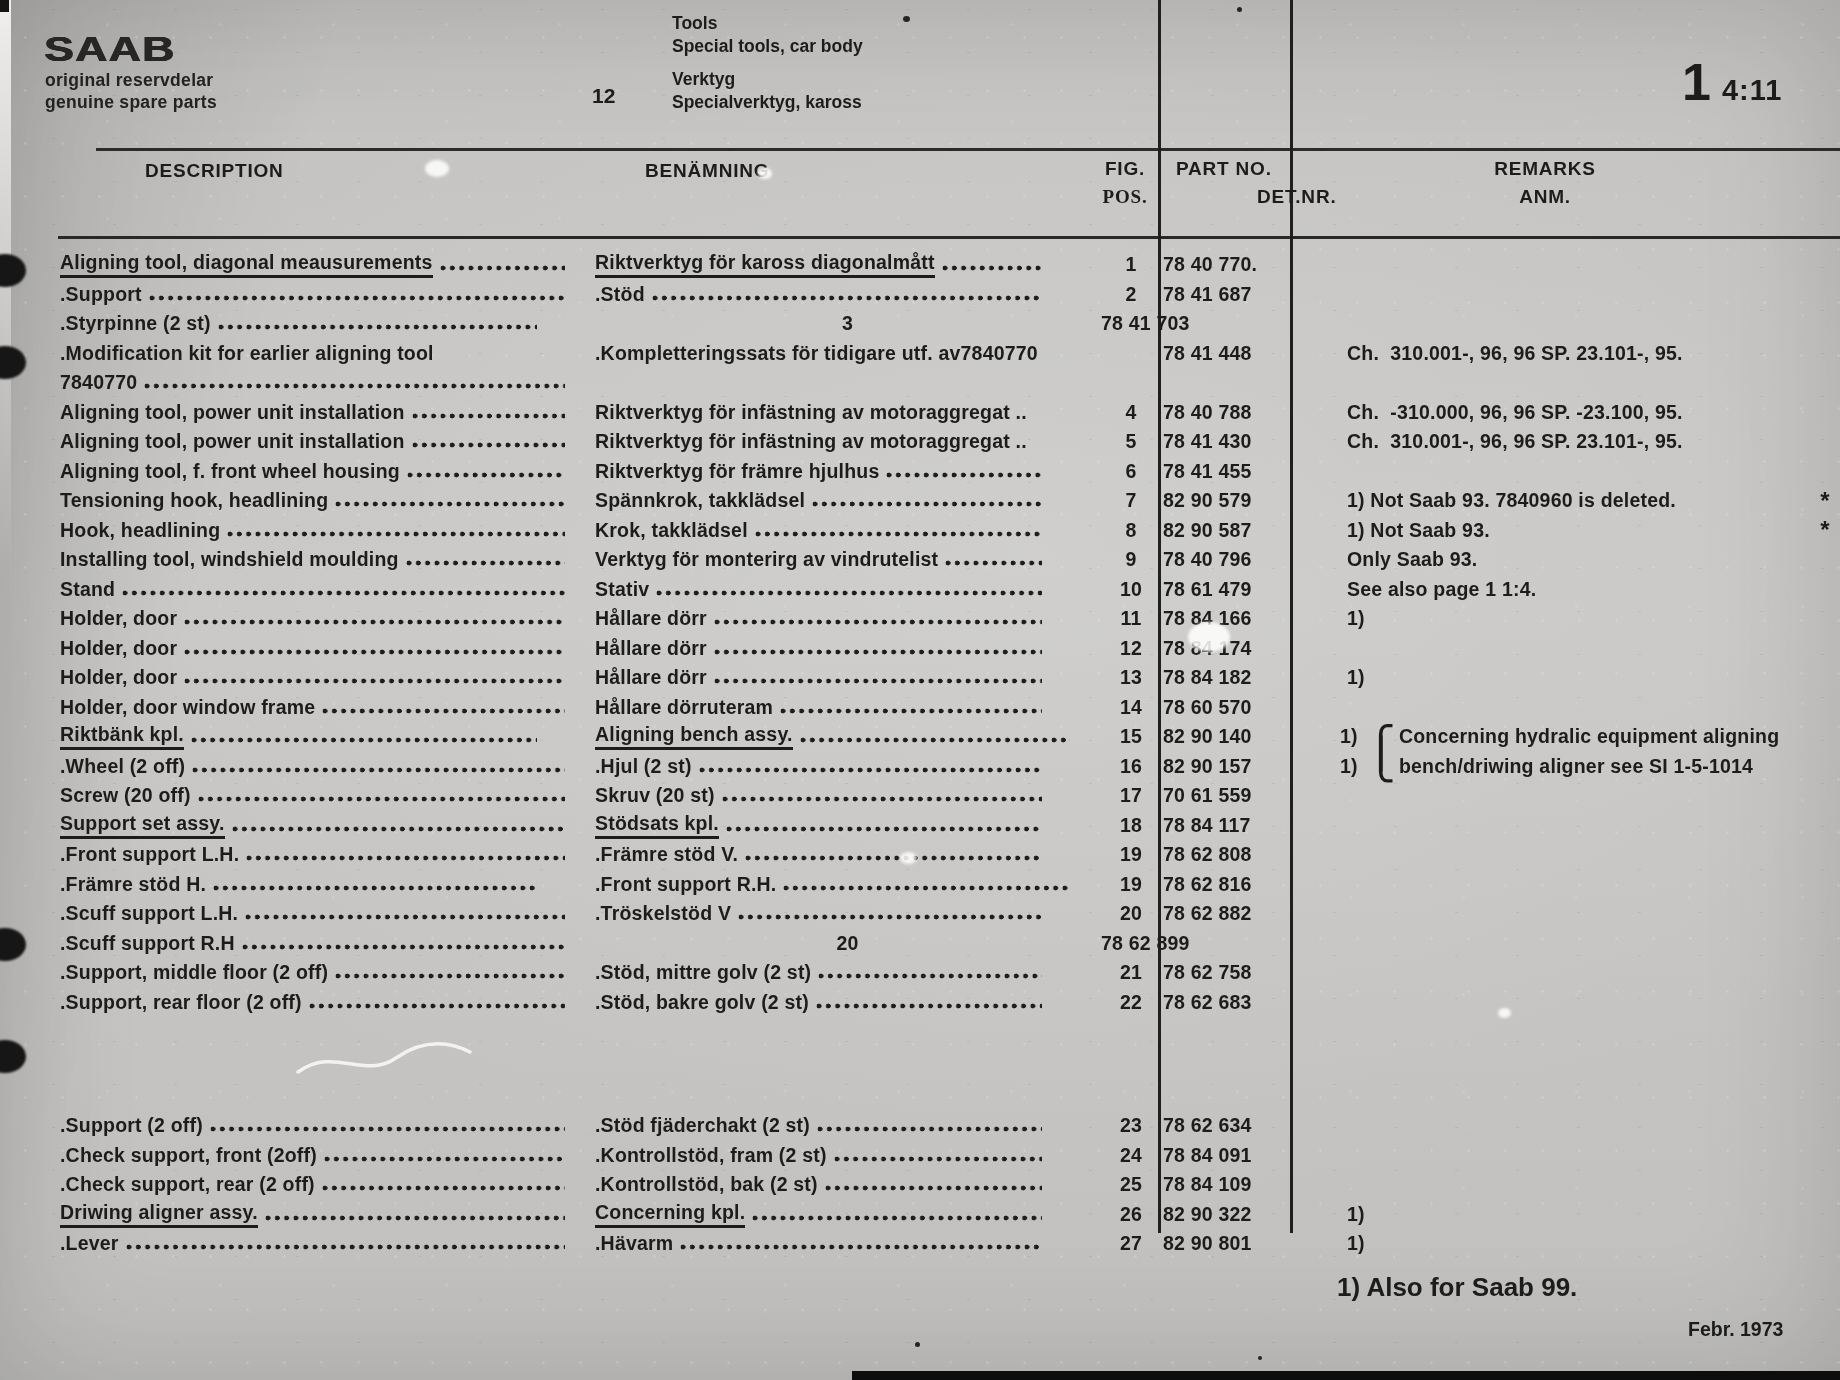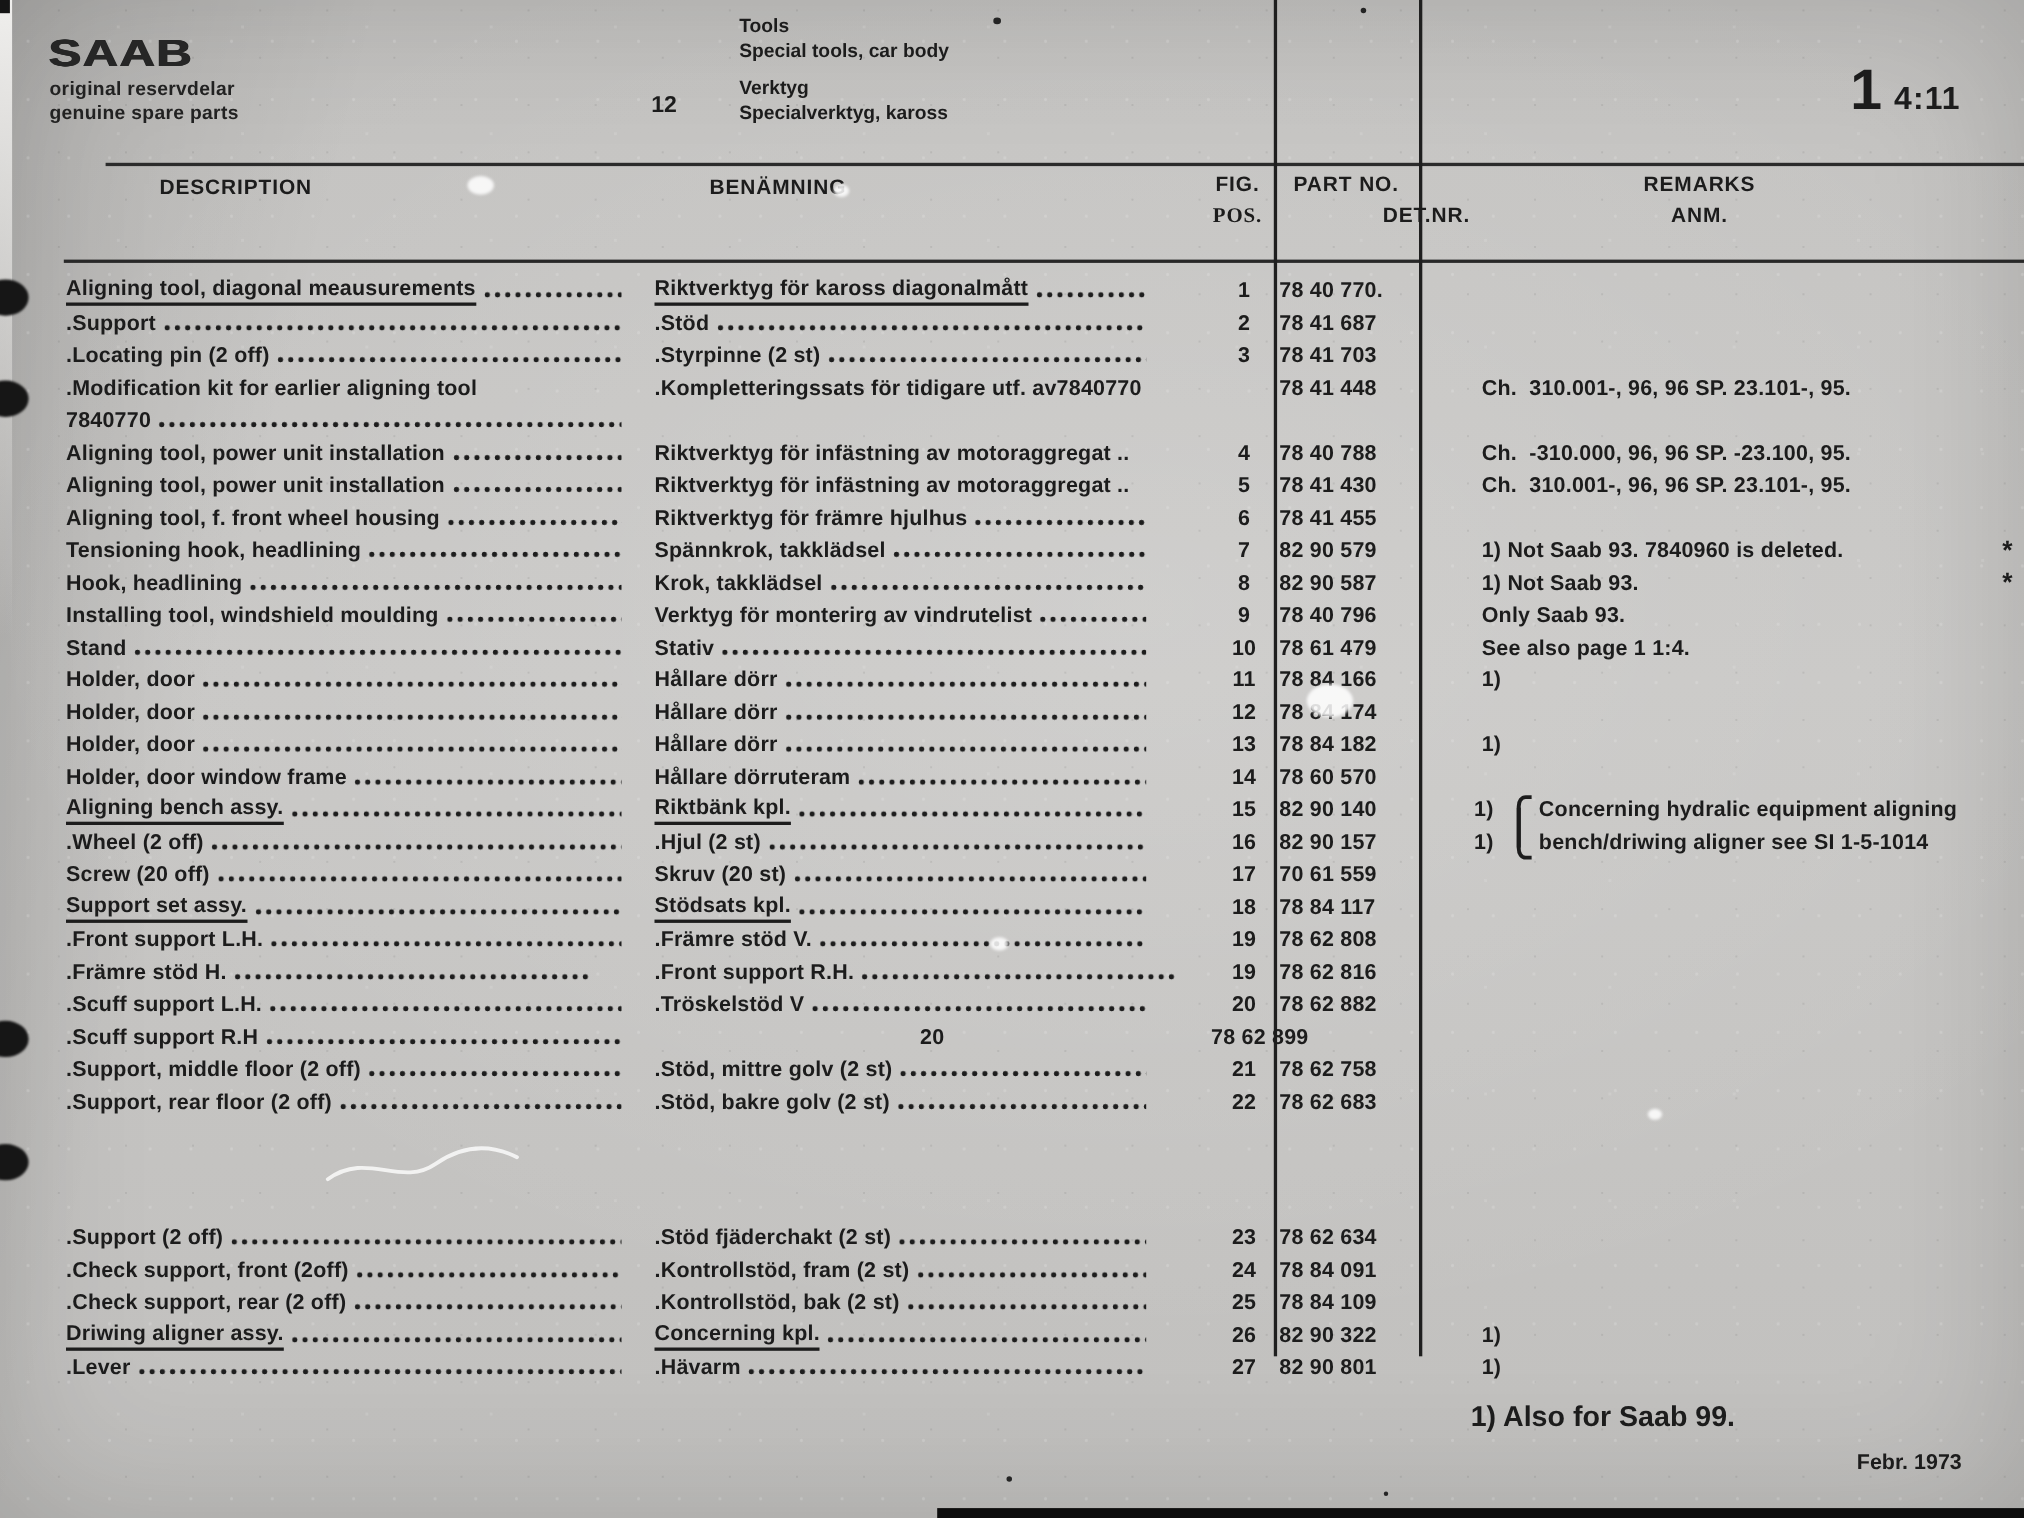--- a/index.html
+++ b/index.html
@@ -159,24 +159,20 @@
       <div class="cell fig" data-name="fig-pos">2</div>
       <div class="cell part" data-name="part-no">78 41 687</div>
       <div class="cell remark" data-name="remark-cell">
         <span class="note" data-name="remark-note"></span>
         
         <span data-name="remark-text"></span>
       </div>
       <div class="cell star" data-name="asterisk-mark"></div>
     </div>
       <div class="row" data-name="table-row">
-      <div class="cell desc" data-name="description-cell">
-        <span class="txt" data-name="description-text">.Locating pin (2 off)</span>
-        <span class="leader" data-name="description-leader"></span>
-      </div>
       <div class="cell ben" data-name="benamning-cell">
         <span class="txt" data-name="benamning-text">.Styrpinne (2 st)</span>
         <span class="leader" data-name="benamning-leader"></span>
       </div>
       <div class="cell fig" data-name="fig-pos">3</div>
       <div class="cell part" data-name="part-no">78 41 703</div>
       <div class="cell remark" data-name="remark-cell">
         <span class="note" data-name="remark-note"></span>
         
         <span data-name="remark-text"></span>
@@ -411,27 +407,27 @@
       <div class="cell fig" data-name="fig-pos">14</div>
       <div class="cell part" data-name="part-no">78 60 570</div>
       <div class="cell remark" data-name="remark-cell">
         <span class="note" data-name="remark-note"></span>
         
         <span data-name="remark-text"></span>
       </div>
       <div class="cell star" data-name="asterisk-mark"></div>
     </div>
       <div class="row u" data-name="table-row">
+      <div class="cell ben" data-name="benamning-cell">
+        <span class="txt" data-name="benamning-text">Riktbänk kpl.</span>
+        <span class="leader" data-name="benamning-leader"></span>
+      </div>
       <div class="cell desc" data-name="description-cell">
         <span class="txt" data-name="description-text">Aligning bench assy.</span>
         <span class="leader" data-name="description-leader"></span>
-      </div>
-      <div class="cell ben" data-name="benamning-cell">
-        <span class="txt" data-name="benamning-text">Riktbänk kpl.</span>
-        <span class="leader" data-name="benamning-leader"></span>
       </div>
       <div class="cell fig" data-name="fig-pos">15</div>
       <div class="cell part" data-name="part-no">82 90 140</div>
       <div class="cell remark" data-name="remark-cell">
         <span class="note" data-name="remark-note">1)</span>
         <span data-name="brace-glyph" class="bg-top">⎧</span>
         <span data-name="remark-text">Concerning hydralic equipment aligning</span>
       </div>
       <div class="cell star" data-name="asterisk-mark"></div>
     </div>

